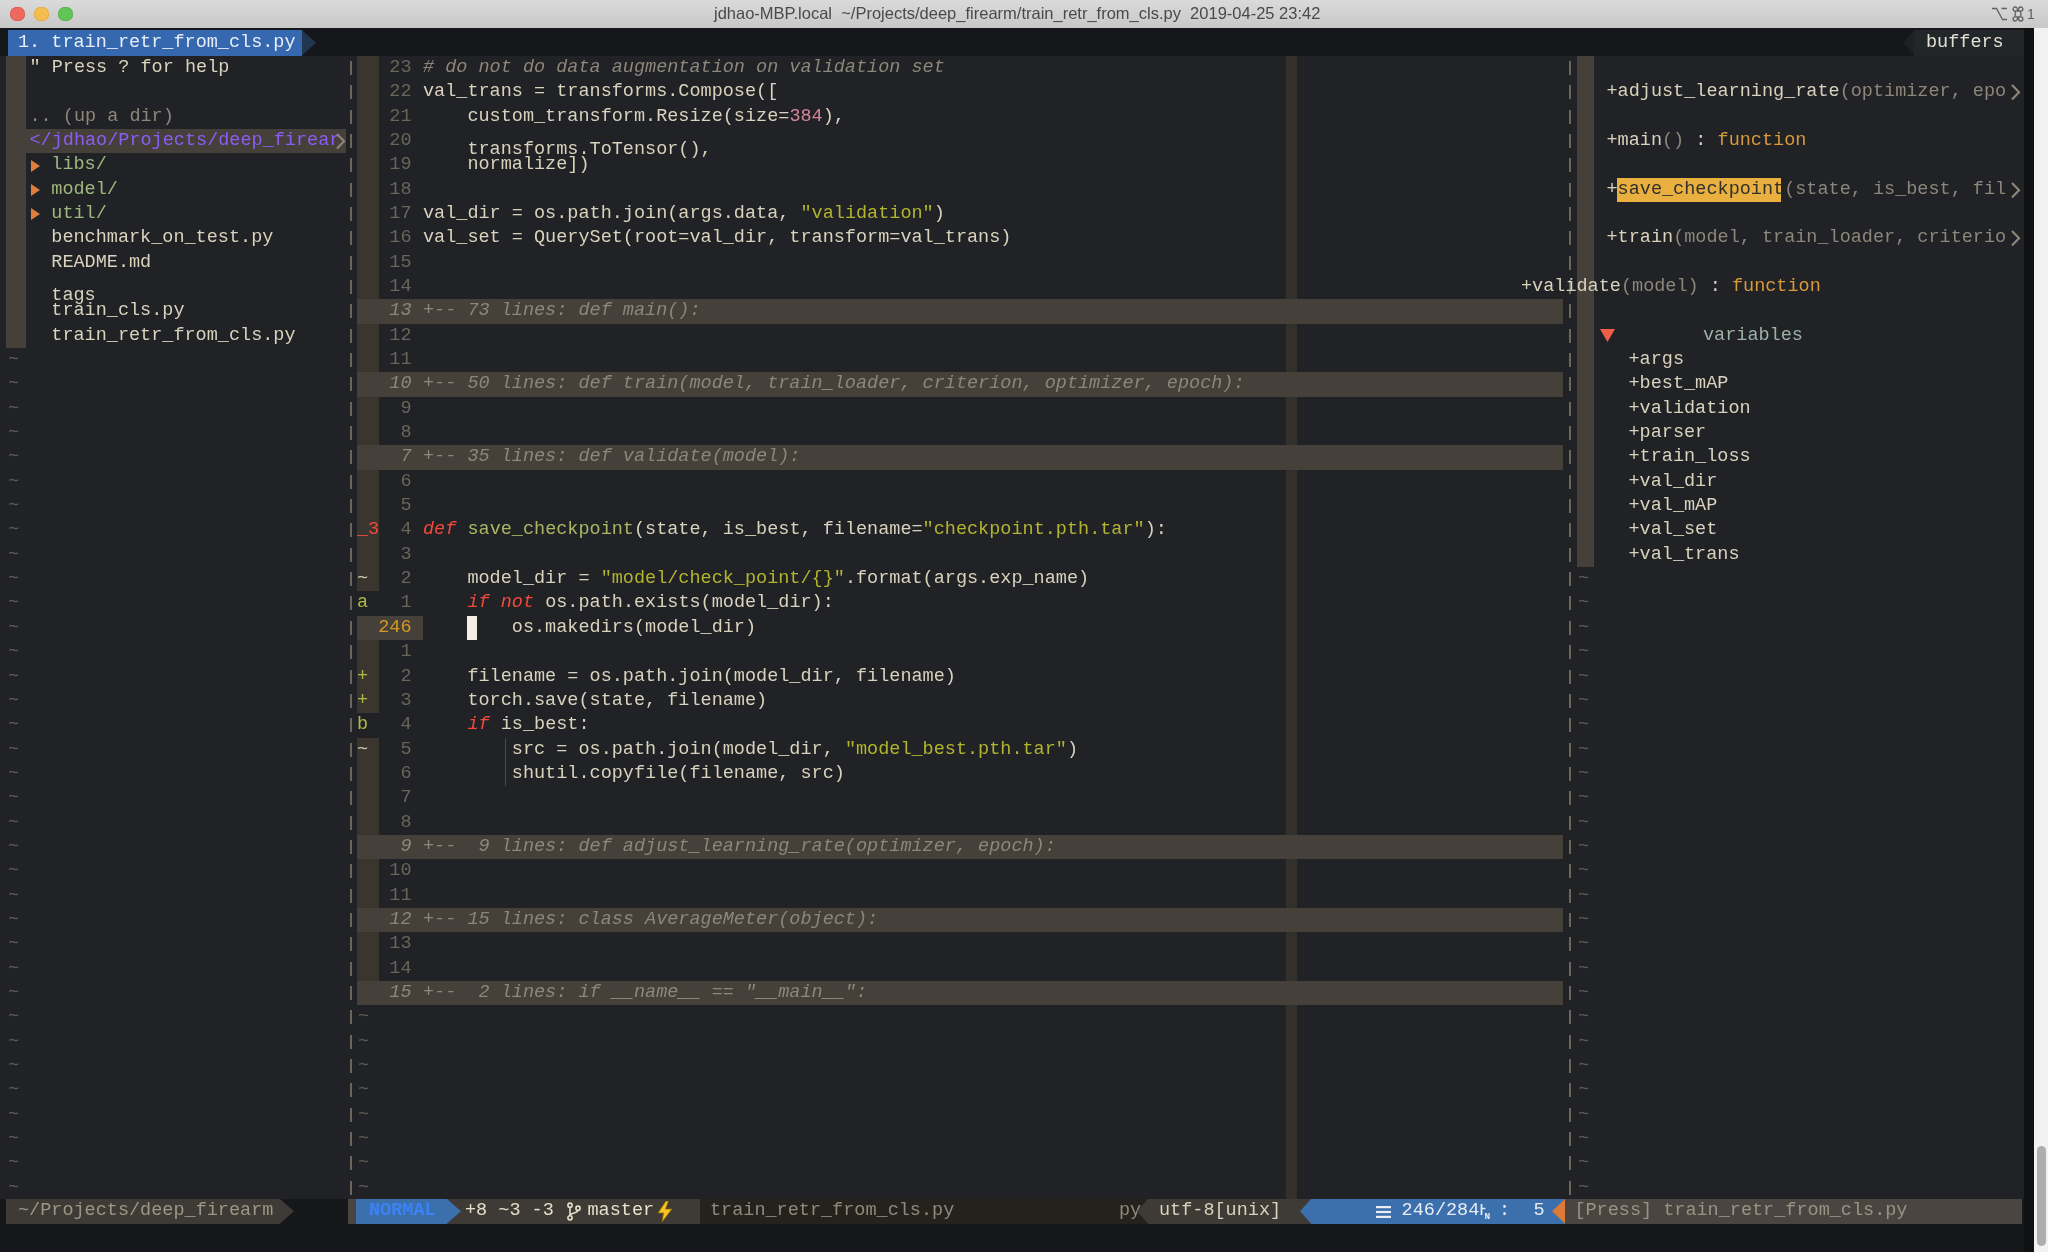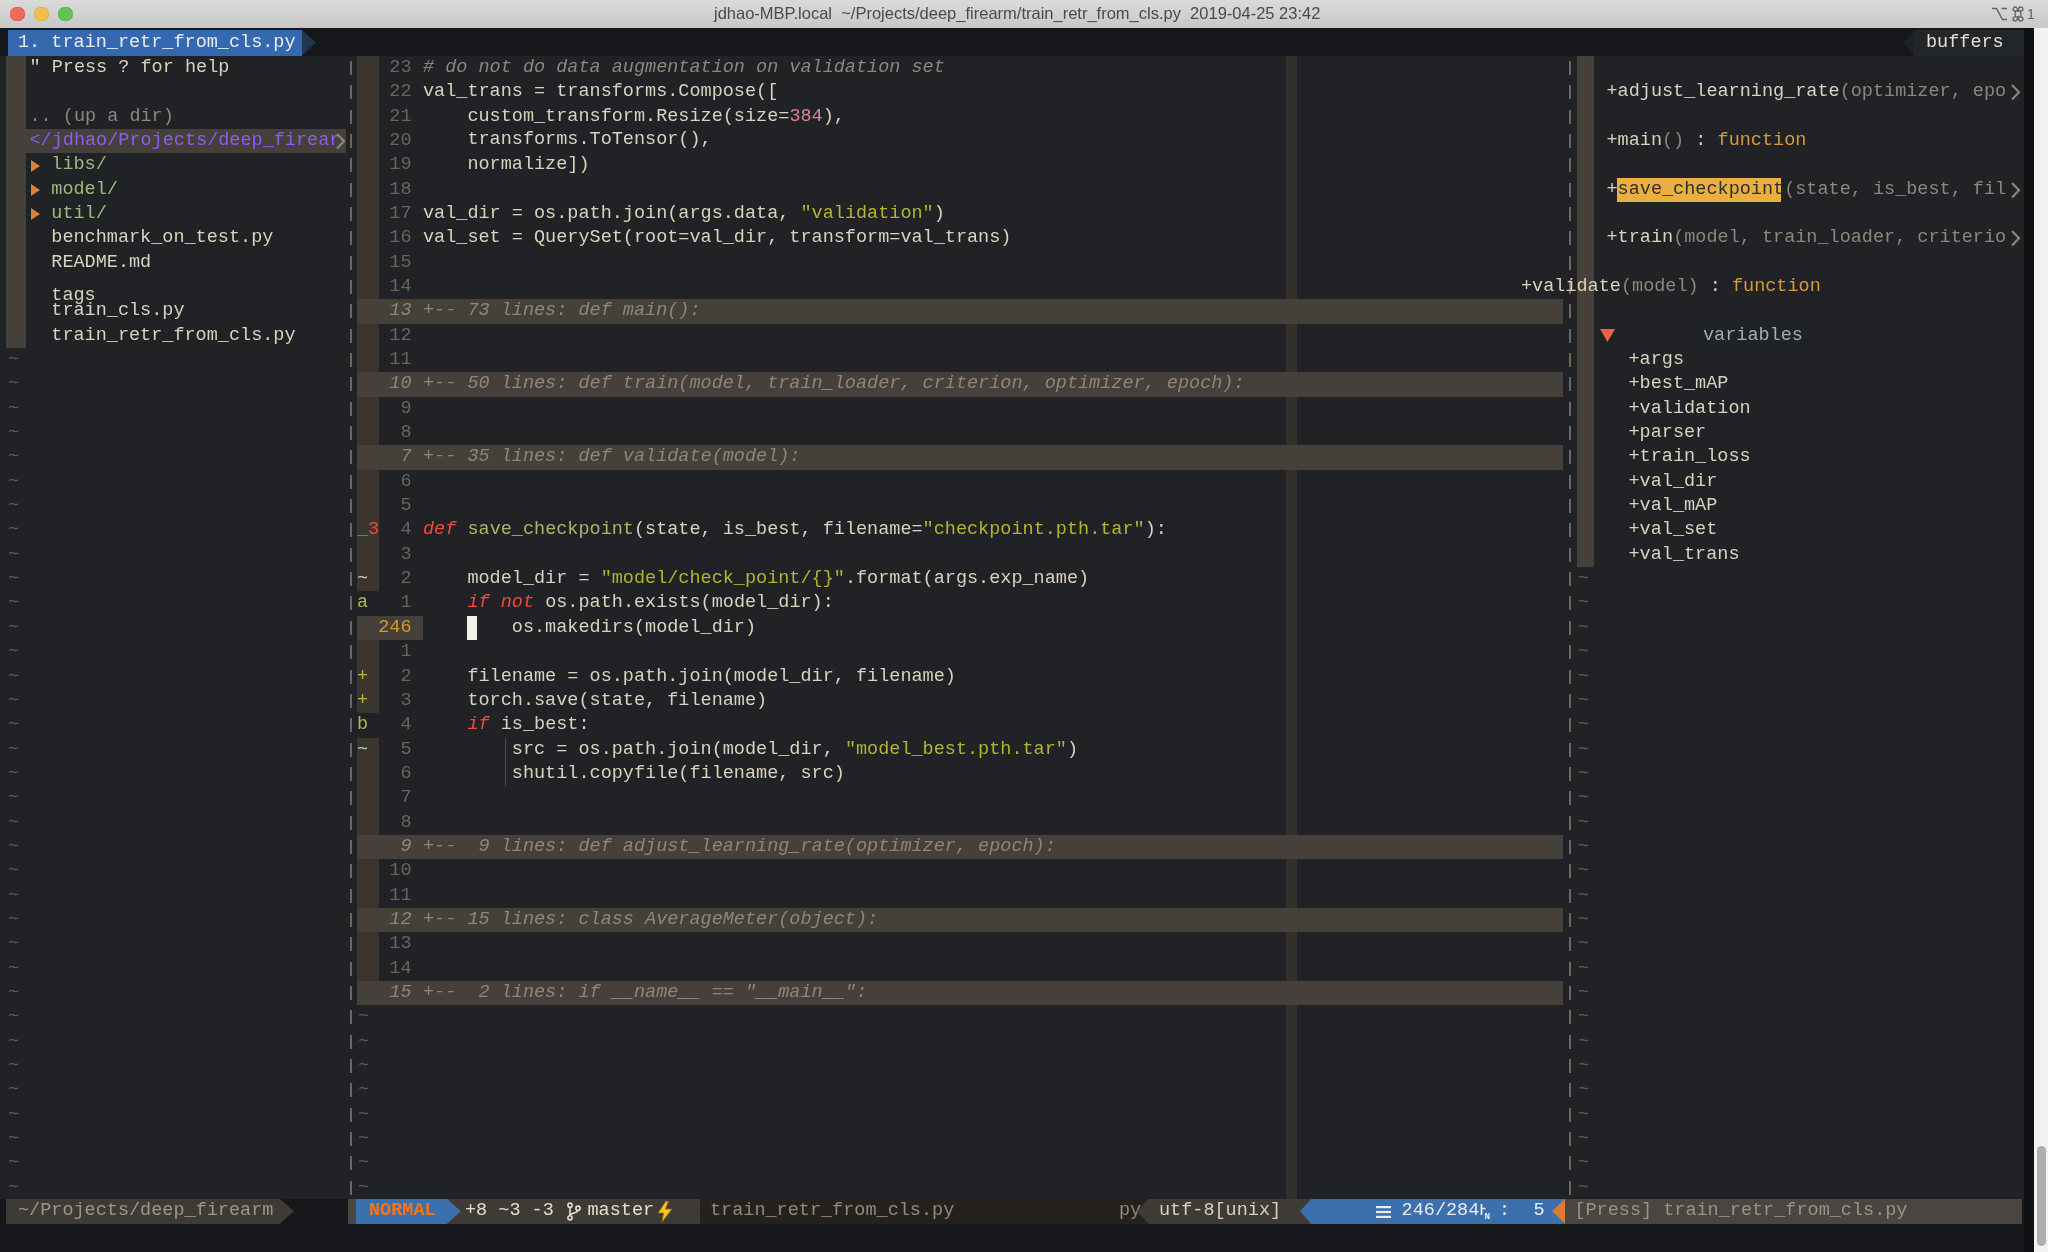--- a/index.html
+++ b/index.html
@@ -109,21 +109,21 @@
 <div class="m" style="left:8px;top:1126.96px;"><span style="color:#605b51">~</span></div>
 <div class="m" style="left:8px;top:1151.30px;"><span style="color:#605b51">~</span></div>
 <div class="m" style="left:8px;top:1175.64px;"><span style="color:#605b51">~</span></div>
 <div class="m" style="left:357px;top:56.00px;width:54.5px;text-align:right;color:#6a6459">23</div>
 <div class="m" style="left:423px;top:56.00px;"><span class="gray it"># do not do data augmentation on validation set</span></div>
 <div class="m" style="left:357px;top:80.34px;width:54.5px;text-align:right;color:#6a6459">22</div>
 <div class="m" style="left:423px;top:80.34px;"><span class="fg">val_trans = transforms.Compose([</span></div>
 <div class="m" style="left:357px;top:104.68px;width:54.5px;text-align:right;color:#6a6459">21</div>
 <div class="m" style="left:423px;top:104.68px;"><span class="fg">    custom_transform.Resize(size=</span><span class="purple">384</span><span class="fg">),</span></div>
 <div class="m" style="left:357px;top:129.02px;width:54.5px;text-align:right;color:#6a6459">20</div>
-<div class="m" style="left:423px;top:128px;"><span class="fg">    transforms.ToTensor(),</span></div>
+<div class="m" style="left:423px;top:138px;"><span class="fg">    transforms.ToTensor(),</span></div>
 <div class="m" style="left:357px;top:153.36px;width:54.5px;text-align:right;color:#6a6459">19</div>
 <div class="m" style="left:423px;top:153.36px;"><span class="fg">    normalize])</span></div>
 <div class="m" style="left:357px;top:177.70px;width:54.5px;text-align:right;color:#6a6459">18</div>
 <div class="m" style="left:357px;top:202.04px;width:54.5px;text-align:right;color:#6a6459">17</div>
 <div class="m" style="left:423px;top:202.04px;"><span class="fg">val_dir = os.path.join(args.data, </span><span class="olive">"validation"</span><span class="fg">)</span></div>
 <div class="m" style="left:357px;top:226.38px;width:54.5px;text-align:right;color:#6a6459">16</div>
 <div class="m" style="left:423px;top:226.38px;"><span class="fg">val_set = QuerySet(root=val_dir, transform=val_trans)</span></div>
 <div class="m" style="left:357px;top:250.72px;width:54.5px;text-align:right;color:#6a6459">15</div>
 <div class="m" style="left:357px;top:275.06px;width:54.5px;text-align:right;color:#6a6459">14</div>
 <div class="m" style="left:357px;top:323.74px;width:54.5px;text-align:right;color:#6a6459">12</div>
@@ -244,21 +244,21 @@
 <div class="m" style="left:18px;top:1199.2px;height:24.6px;line-height:24.6px;color:#9d9685">~/Projects/deep_firearm</div>
 <svg class="abs" style="left:280px;top:1199.2px" width="14" height="24.6">
     <polygon points="0,0 14,12.3 0,24.6" fill="#3e3a35"></polygon>
   </svg>
 <div class="abs" style="left:348px;top:1199.2px;width:8px;height:24.6px;background:#4a4540"></div>
 <div class="abs" style="left:356px;top:1199.2px;width:91px;height:24.6px;background:#3c70ad"></div>
 <div class="abs" style="left:447px;top:1199.2px;width:253px;height:24.6px;background:#3e3a35"></div>
 <svg class="abs" style="left:447px;top:1199.2px" width="14" height="24.6">
     <polygon points="0,0 14,12.3 0,24.6" fill="#3c70ad"></polygon>
   </svg>
-<div class="m" style="left:369px;top:1199.2px;height:32px;line-height:24.6px;font-weight:700;color:#f97316">NORMAL</div>
+<div class="m" style="left:369px;top:1199.2px;height:32px;line-height:24.6px;font-weight:700;color:#3b82f6">NORMAL</div>
 <div class="m" style="left:465px;top:1199.2px;height:25px;line-height:24.6px;color:#e6dfca">+8 ~3 -3</div>
 <svg class="abs" style="left:566px;top:1202.2px" width="16" height="19" viewBox="0 0 16 19">
     <circle cx="4" cy="3.2" r="2.1" fill="none" stroke="#e6dfca" stroke-width="1.6"></circle>
     <circle cx="4" cy="15.8" r="2.1" fill="none" stroke="#e6dfca" stroke-width="1.6"></circle>
     <circle cx="12" cy="6.2" r="2.1" fill="none" stroke="#e6dfca" stroke-width="1.6"></circle>
     <path d="M4 5.3 L4 13.7 M12 8.3 C12 11.5 4 10.5 4 13.7" fill="none" stroke="#e6dfca" stroke-width="1.6"></path>
   </svg>
 <div class="m" style="left:587.5px;top:1199.2px;height:24.6px;line-height:24.6px;color:#e6dfca">master</div>
 <svg class="abs" style="left:655px;top:1201.2px" width="20" height="21" viewBox="0 0 20 21">
     <polygon points="11,0 3,12 8.5,12 7,21 17,8 10.5,8 13.5,0" fill="#f7c325" stroke="#8a6d00" stroke-width="0.8"></polygon>

